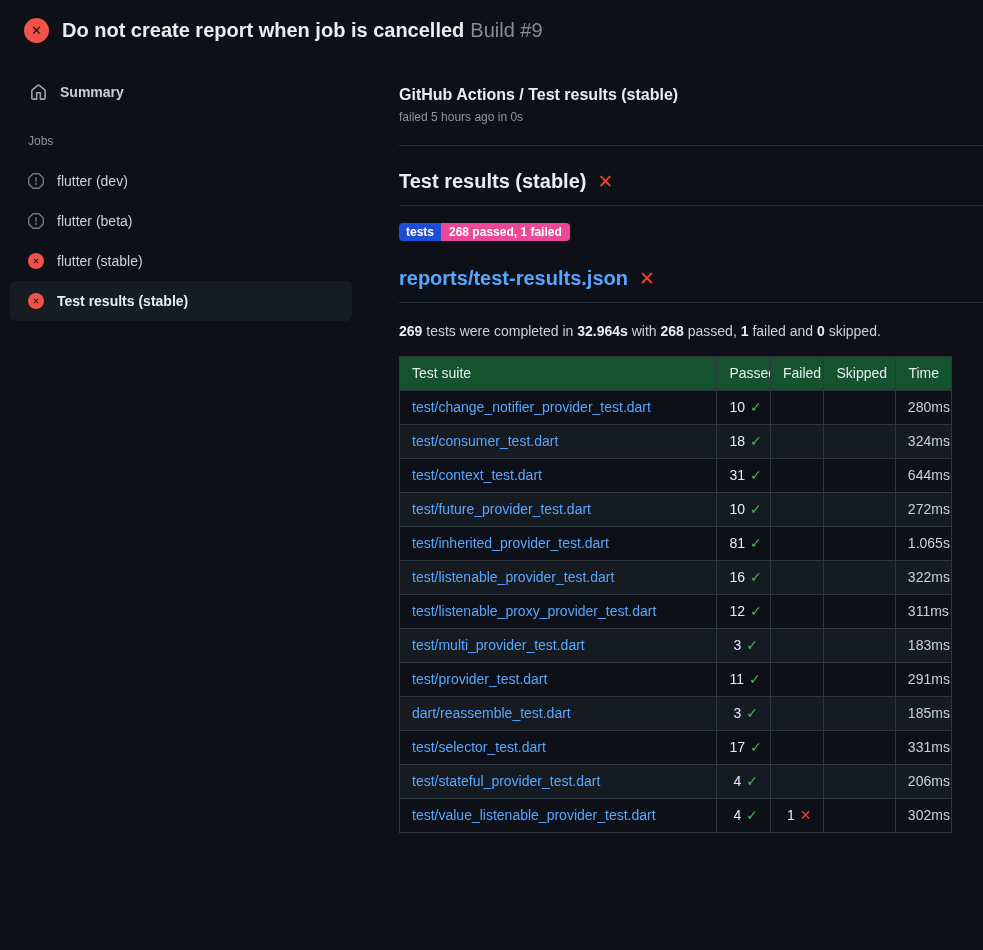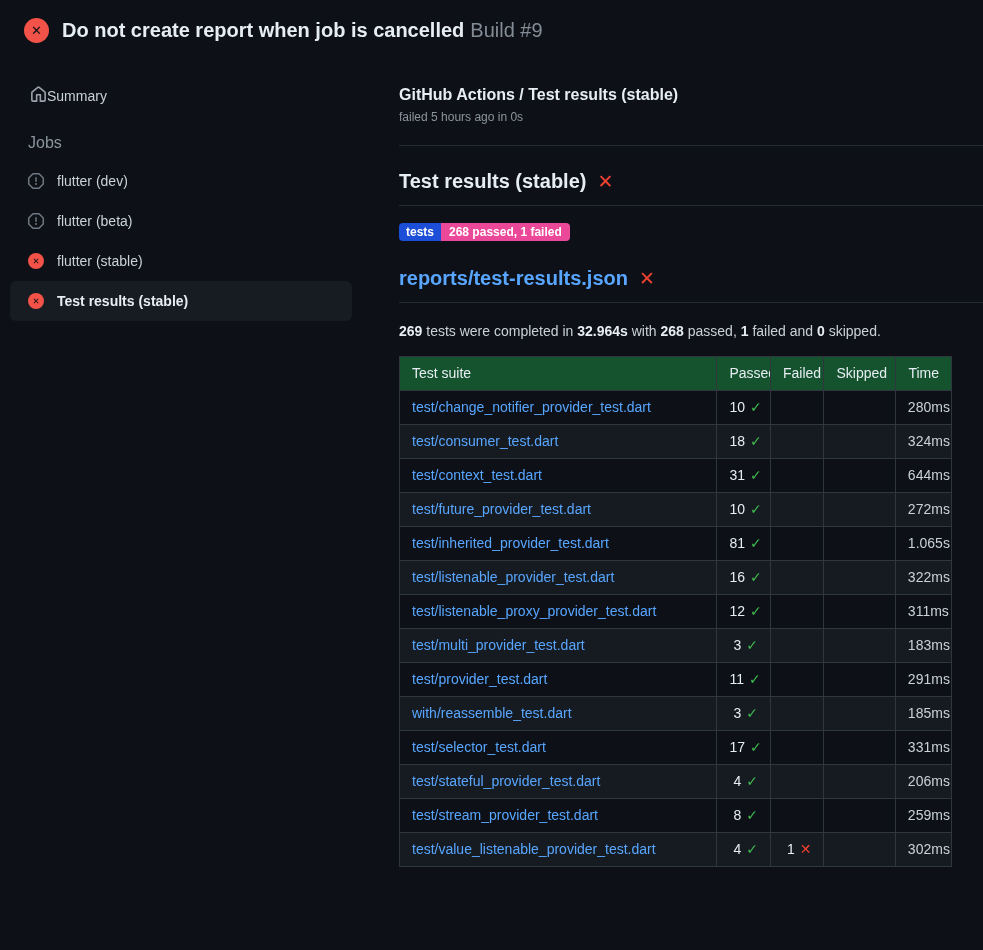--- a/index.html
+++ b/index.html
@@ -18,23 +18,23 @@
   .x-circle.small { width:16px; height:16px; font-size:8.5px; }
   .page-title { font-size:20px; font-weight:bold; color:#e6edf3; white-space:nowrap; }
   .build-no { font-size:20px; font-weight:400; color:#848d97; margin-left:6px; }
 
   
   .content { display:flex; align-items:flex-start; }
   .sidebar { width:380px; flex:none; padding-top:28px; box-sizing:border-box; }
   main { flex:1; min-width:0; padding:30px 0 0 19px; box-sizing:border-box; }
 
   
-  .summary-item { display:flex; align-items:center; padding-left:30px; height:24px; color:#c9d1d9; cursor:pointer; }
+  .summary-item { display:flex; gap:13px; padding-left:30px; height:24px; color:#c9d1d9; cursor:pointer;font-weight:bold; }
   .summary-item svg { flex:none; }
-  .jobs-heading { padding-left:28px; margin-top:26px; font-size:16px; color:#8b949e; height:15px; }
+  .jobs-heading { padding-left:28px; margin-top:26px; font-size:12px; color:#8b949e; height:15px; }
   .jobs-list { margin-top:12px; }
   .job-item { display:flex; align-items:center; gap:13px; height:40px; margin:0 28px 0 10px; padding:0 18px; border-radius:6px; color:#c9d1d9; cursor:pointer; }
   .job-item.selected { background:#171c23; color:#e6edf3; font-weight:bold; }
   .job-icon { display:inline-flex; flex:none; }
 
   
   .breadcrumb { font-size:16px; font-weight:bold; color:#e6edf3; line-height:17px; }
   .status-line { margin-top:7px; font-size:12px; color:#8b949e; line-height:14px; }
   .head-divider { border:none; height:1px; background:#262c34; margin:21px 0 0 0; }
 
@@ -223,46 +223,39 @@
         <td class="time">183ms</td>
       </tr>
           <tr class="table-row">
         <td class="suite"><a href="#" class="suite-link">test/provider_test.dart</a></td>
         <td class="passed"><span class="val">11</span><span class="check-icon">✓</span></td>
         <td class="failed"><span class="val"></span></td>
         <td class="skipped"></td>
         <td class="time">291ms</td>
       </tr>
           <tr class="table-row">
-        <td class="suite"><a href="#" class="suite-link">with/reassemble_test.dart</a></td>
+        <td class="suite"><a href="#" class="suite-link">dart/reassemble_test.dart</a></td>
         <td class="passed"><span class="val">3</span><span class="check-icon">✓</span></td>
         <td class="failed"><span class="val"></span></td>
         <td class="skipped"></td>
         <td class="time">185ms</td>
       </tr>
           <tr class="table-row">
         <td class="suite"><a href="#" class="suite-link">test/selector_test.dart</a></td>
         <td class="passed"><span class="val">17</span><span class="check-icon">✓</span></td>
         <td class="failed"><span class="val"></span></td>
         <td class="skipped"></td>
         <td class="time">331ms</td>
       </tr>
           <tr class="table-row">
         <td class="suite"><a href="#" class="suite-link">test/stateful_provider_test.dart</a></td>
         <td class="passed"><span class="val">4</span><span class="check-icon">✓</span></td>
         <td class="failed"><span class="val"></span></td>
         <td class="skipped"></td>
         <td class="time">206ms</td>
-      </tr>
-          <tr class="table-row">
-        <td class="suite"><a href="#" class="suite-link">test/stream_provider_test.dart</a></td>
-        <td class="passed"><span class="val">8</span><span class="check-icon">✓</span></td>
-        <td class="failed"><span class="val"></span></td>
-        <td class="skipped"></td>
-        <td class="time">259ms</td>
       </tr>
           <tr class="table-row">
         <td class="suite"><a href="#" class="suite-link">test/value_listenable_provider_test.dart</a></td>
         <td class="passed"><span class="val">4</span><span class="check-icon">✓</span></td>
         <td class="failed"><span class="val">1</span><span class="cross-icon">✕</span></td>
         <td class="skipped"></td>
         <td class="time">302ms</td>
       </tr>
         </tbody>
     </table>

